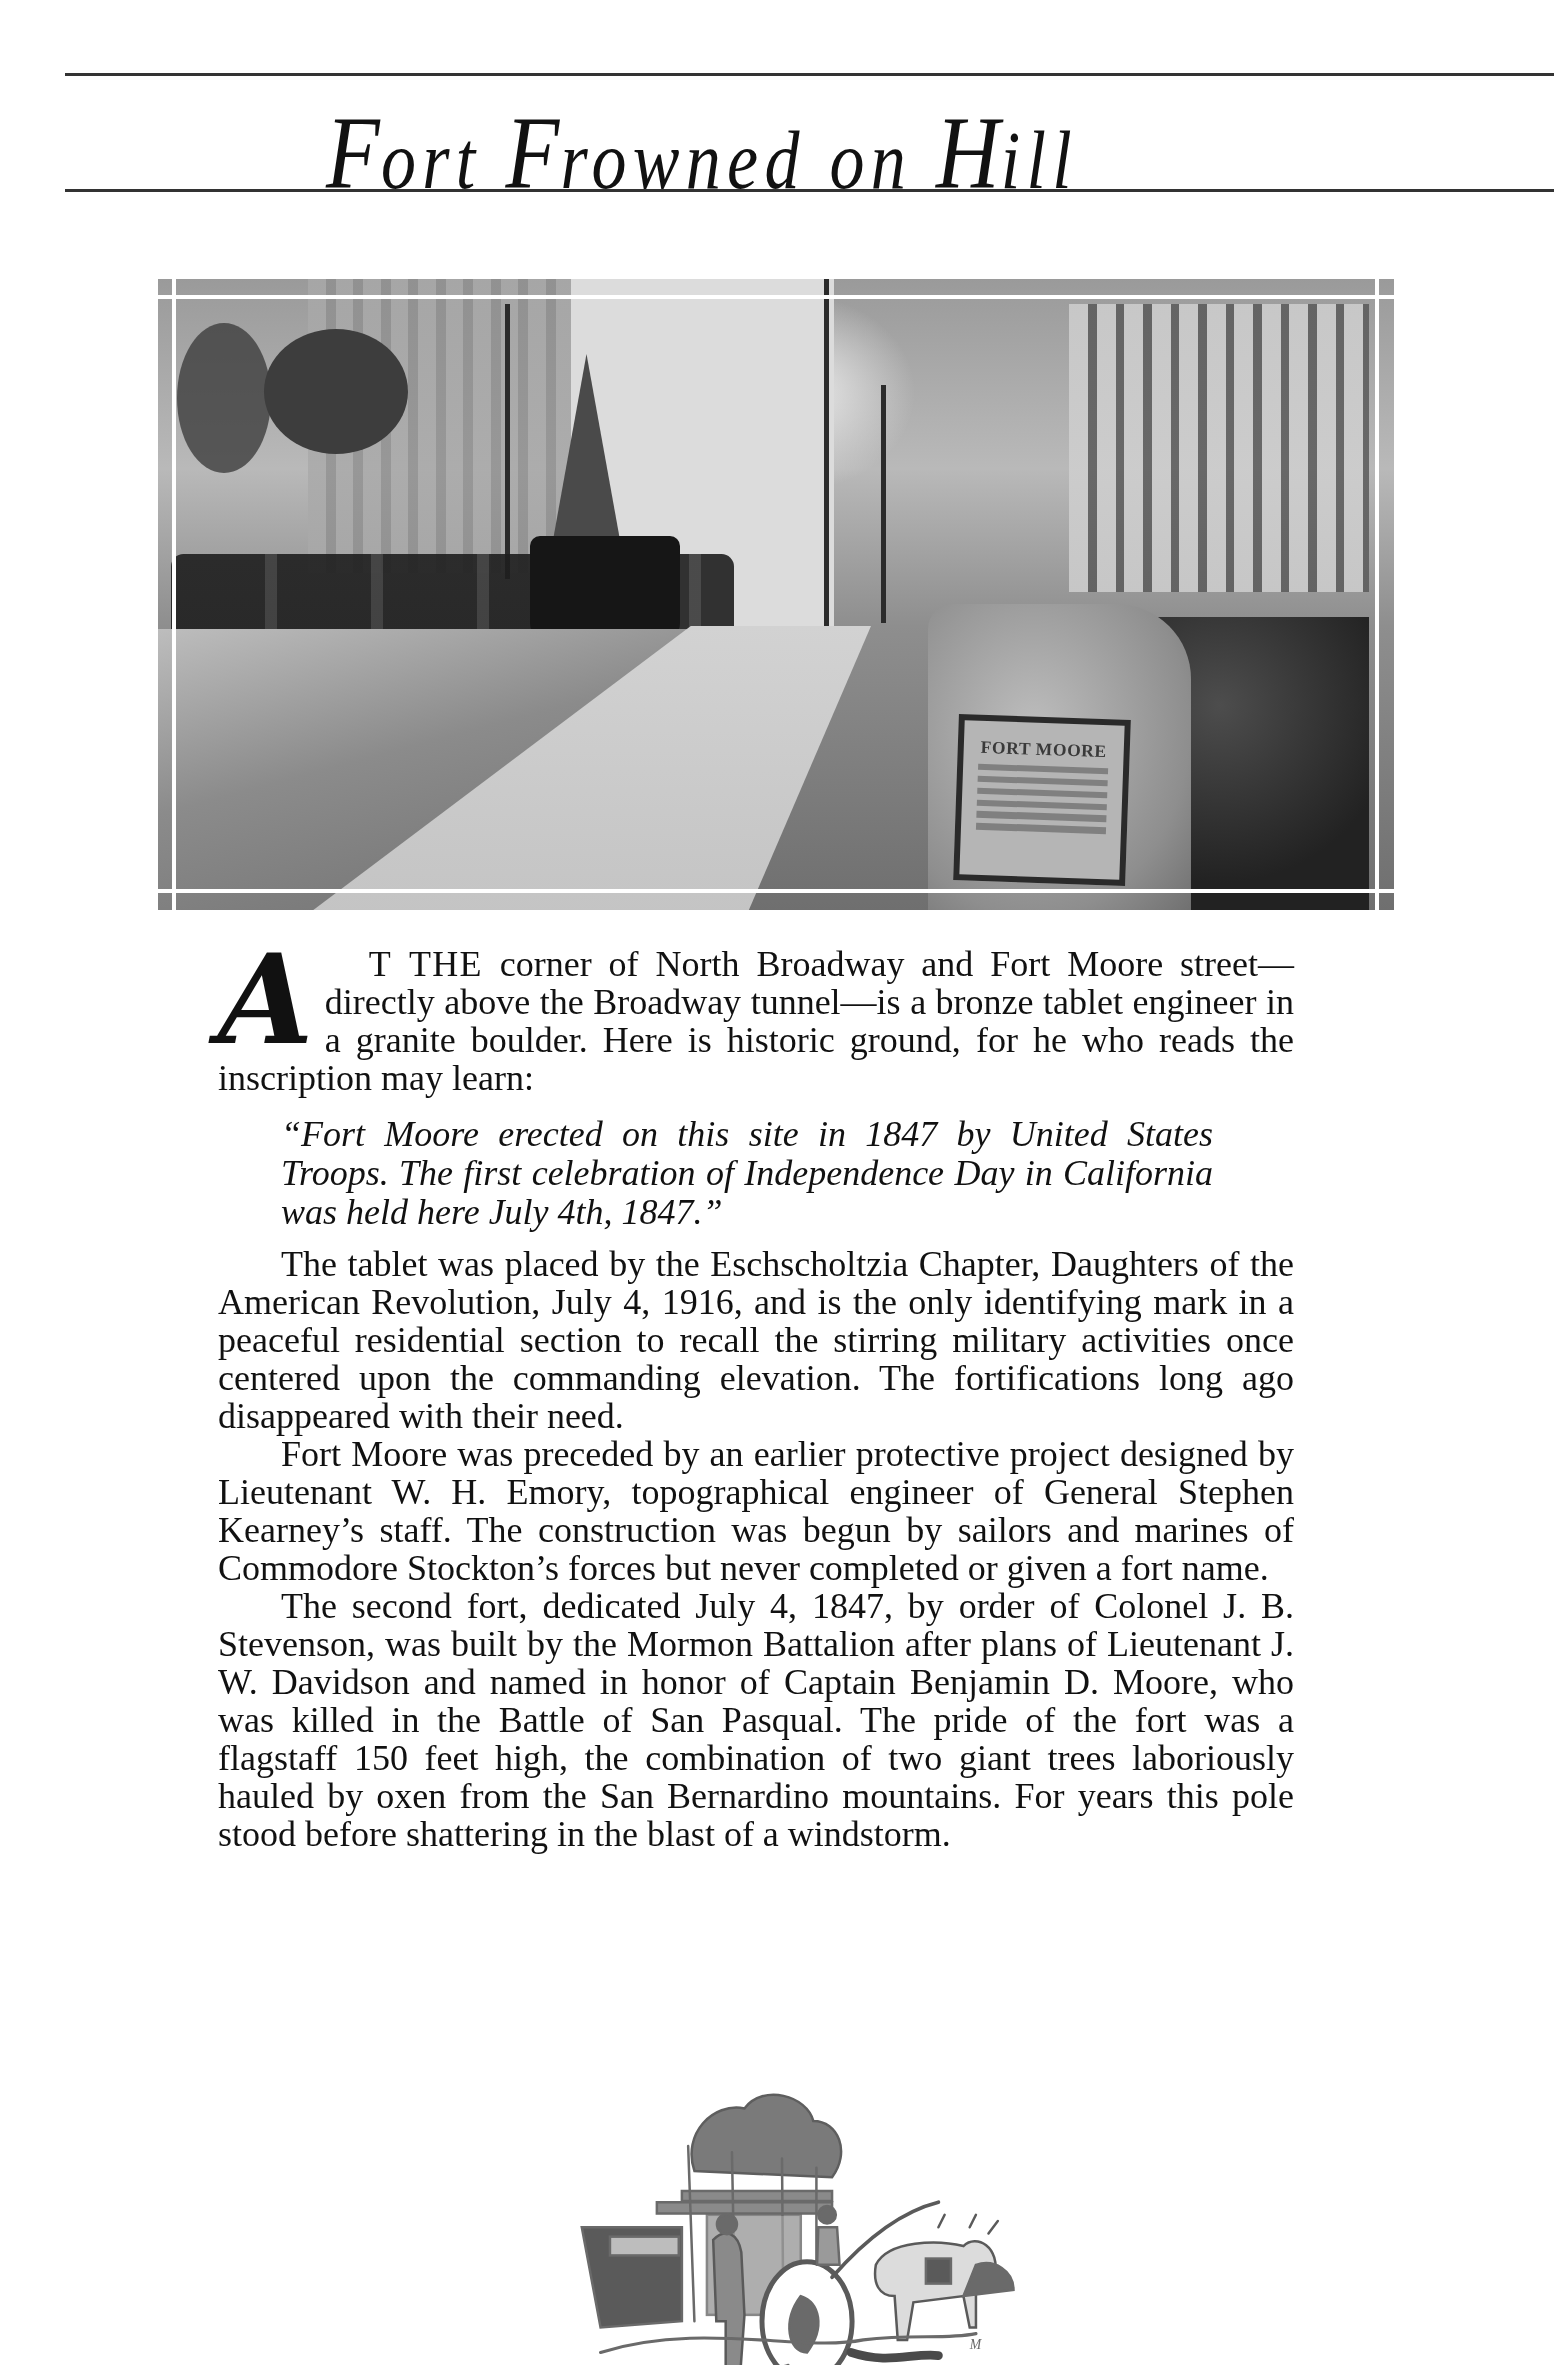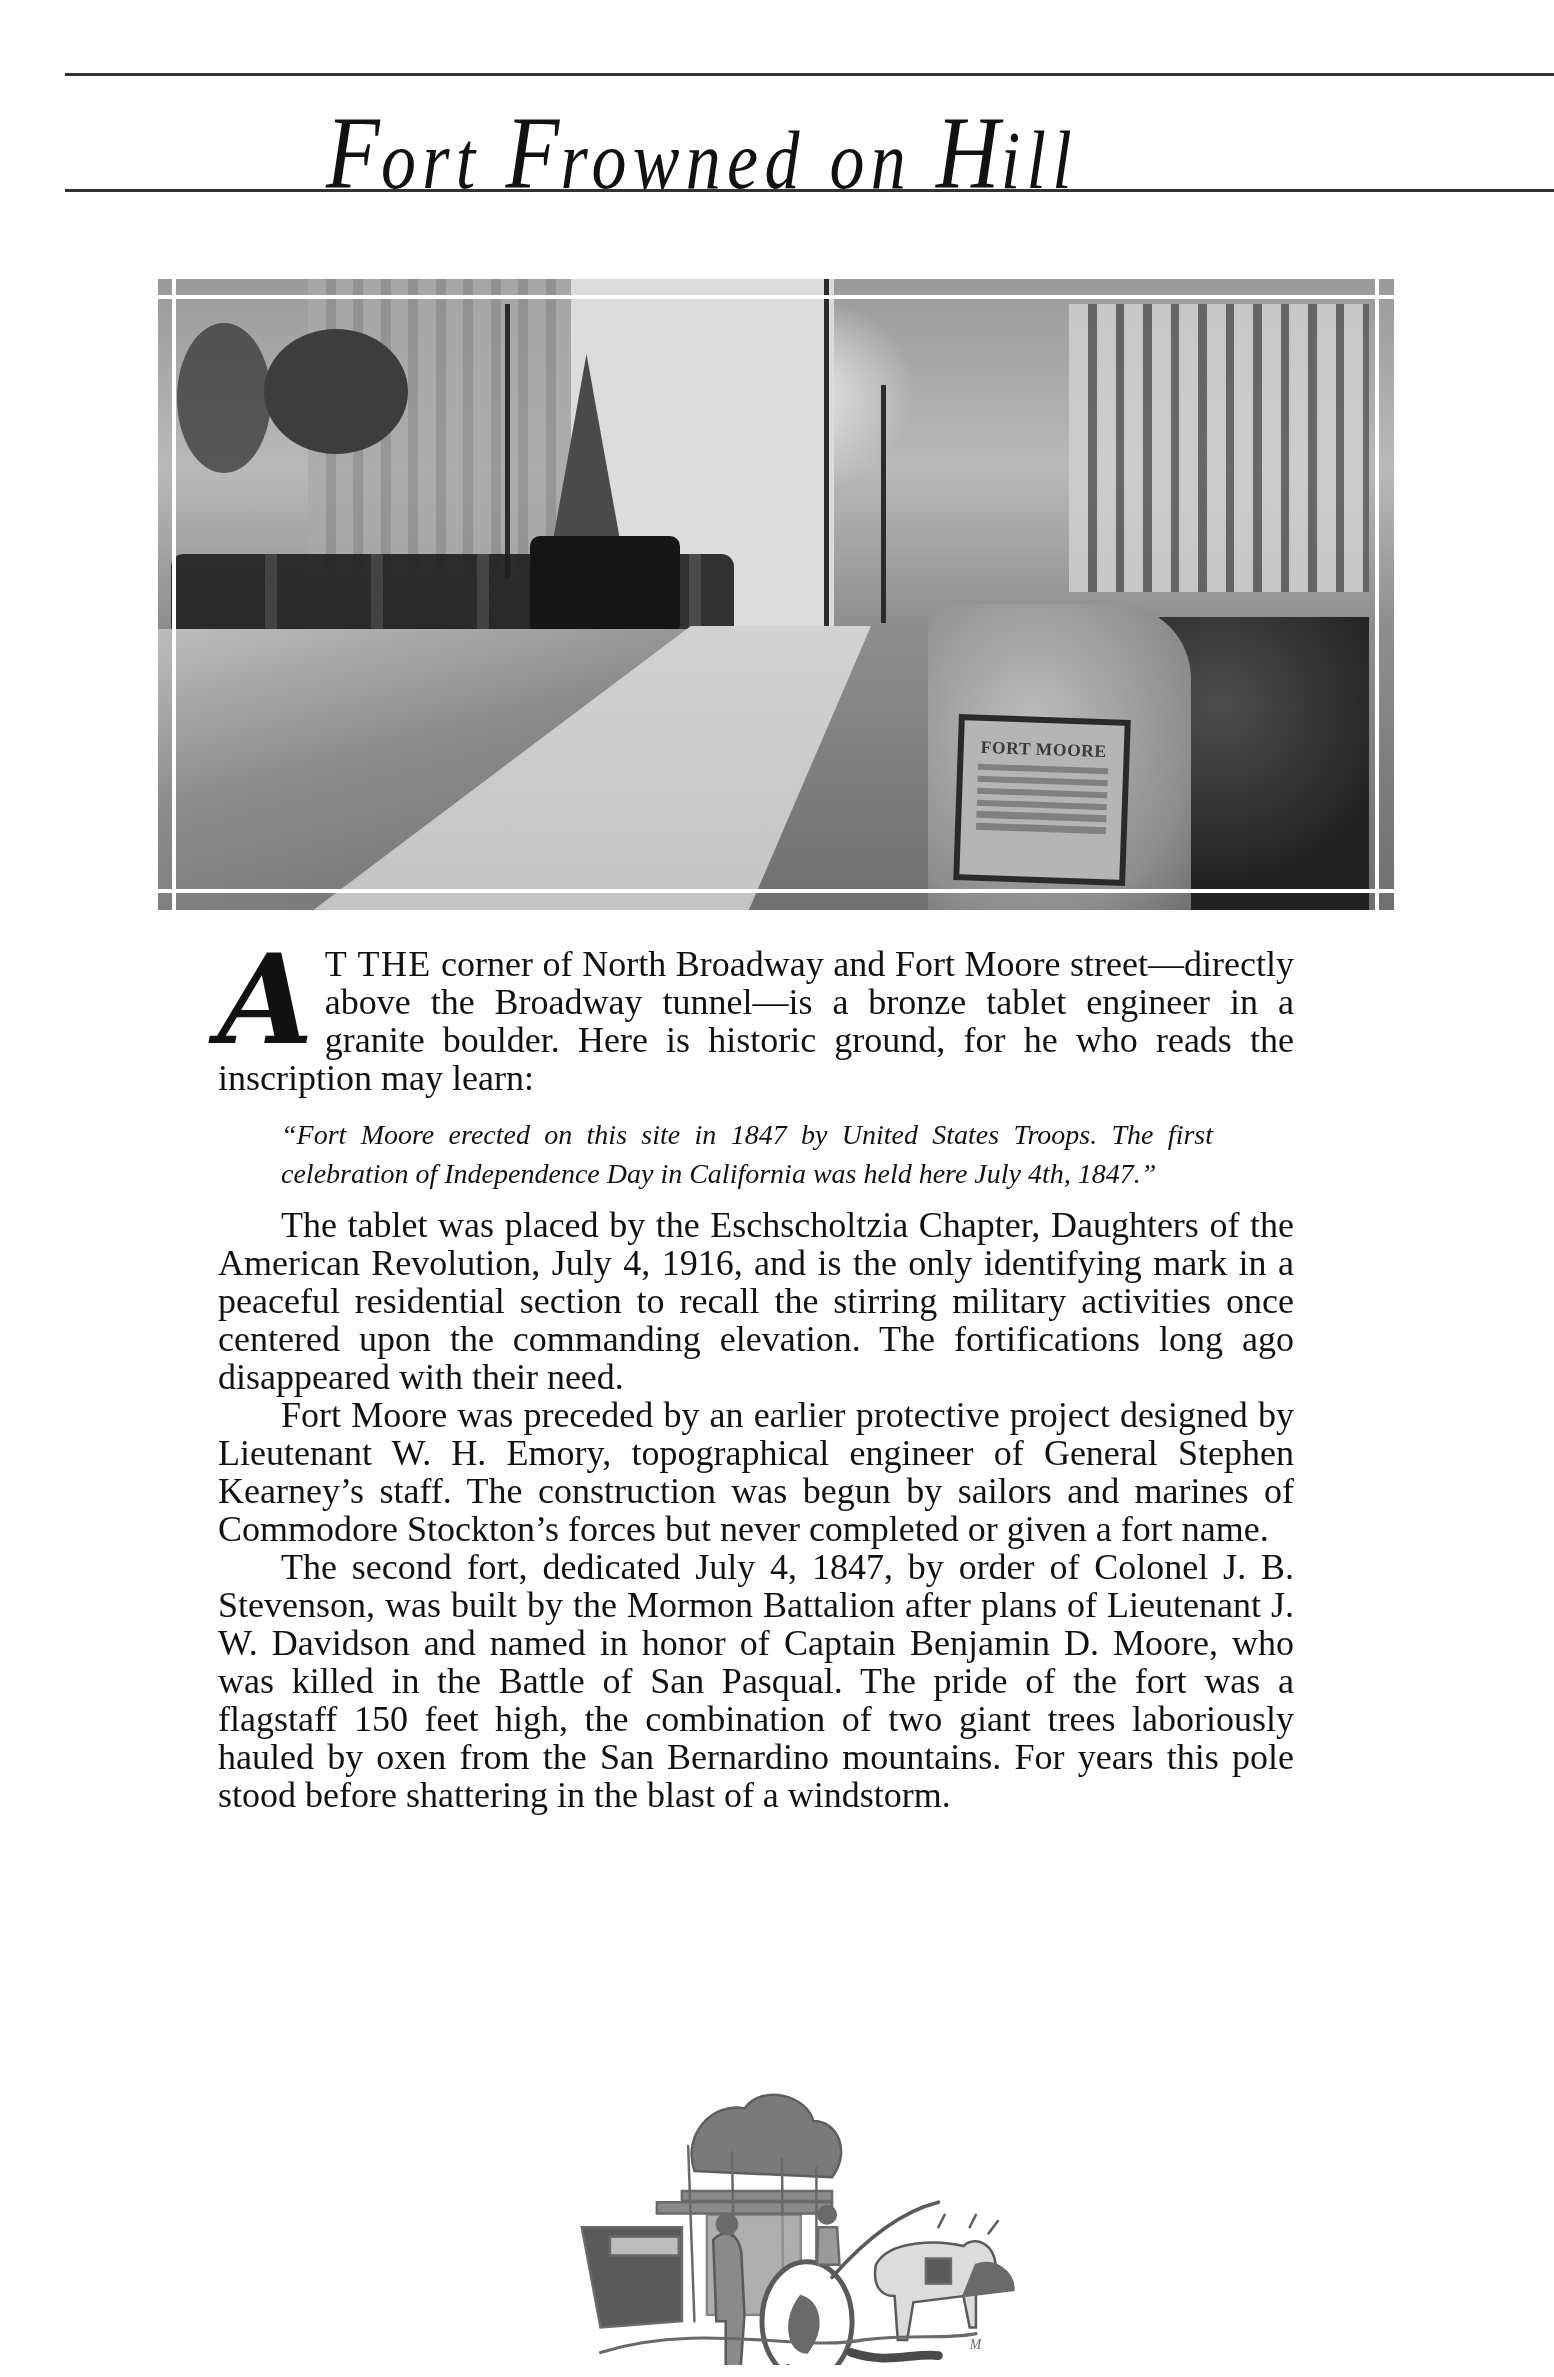--- a/index.html
+++ b/index.html
@@ -73,24 +73,24 @@
     .text {
       position: absolute; left: 218px; top: 945px; width: 1076px;
       font-family: "Liberation Serif", "DejaVu Serif", serif; font-size: 36px;
       line-height: 38px; color: #111; text-align: justify;
     }
     .text p { margin: 0; }
     .dropcap {
       float: left; font-size: 123px; line-height: 100px; margin: 5px 11.3px 0 0;
       font-family: "DejaVu Serif", serif; font-weight: bold; font-style: italic; color: #111;
     }
-    .smallcaps { font-variant: small-caps; letter-spacing: 1.3px; }
+    .smallcaps { font-variant: small-caps; letter-spacing: 1.3px; margin-left: 44px; }
     .quote {
       margin: 17.5px 0 13.8px 63px !important; width: 932px; font-style: italic;
-      font-size: 28px; line-height: 39px; text-align: justify;
+      font-size: 36px; line-height: 39px; text-align: justify;
     }
     .indent { text-indent: 63px; }
 
     
     .vignette { position: absolute; left: 538px; top: 2027px; width: 488px; height: 338px; }
   </style>
 </head>
 <body>
 
 <div class="rule top"></div>

